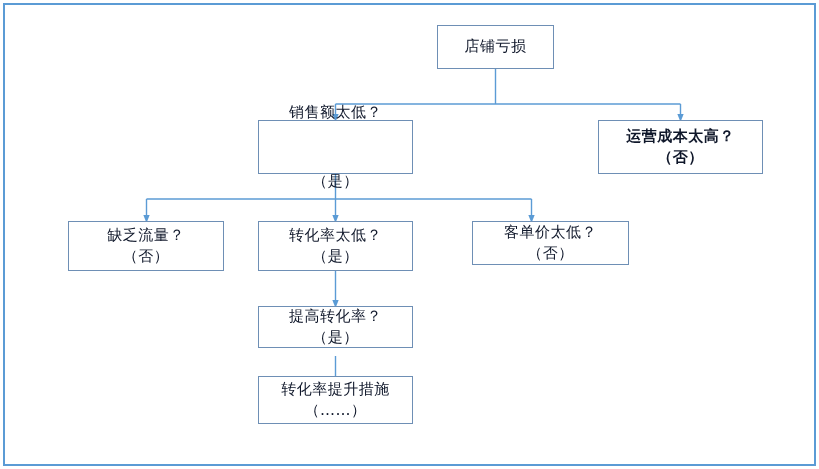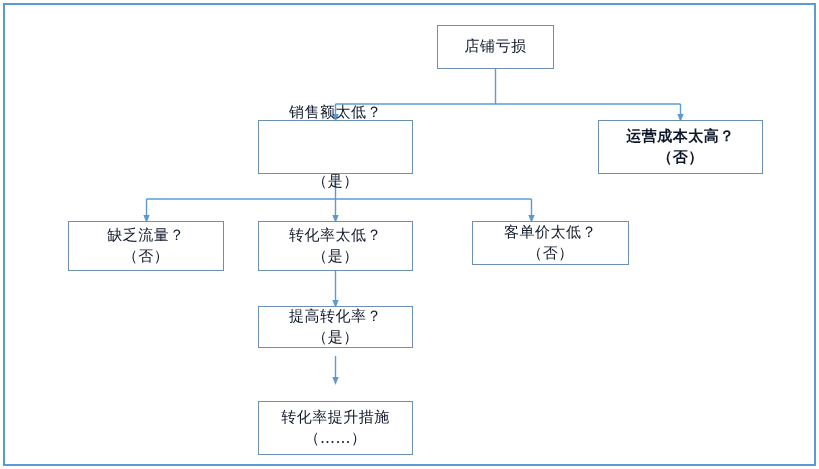--- a/index.html
+++ b/index.html
@@ -119,18 +119,18 @@
   <div class="node" style="left:466px; top:221px; width:157px; height:44px;margin-left:6px;">
     <span class="l1">客单价太低？</span>
     <span class="l2">（否）</span>
   </div>
 
   <div class="node" style="left:258px; top:306px; width:155px; height:42px;">
     <span class="l1">提高转化率？</span>
     <span class="l2">（是）</span>
   </div>
 
-  <div class="node" style="left:258px; top:401px; width:155px; height:54px;align-items:center;">
+  <div class="node" style="left:258px; top:376px; width:155px; height:48px;align-items:center;">
     <span class="l1">转化率提升措施</span>
     <span class="l2">（……）</span>
   </div>
 
 </div>
 
 </body></html>

